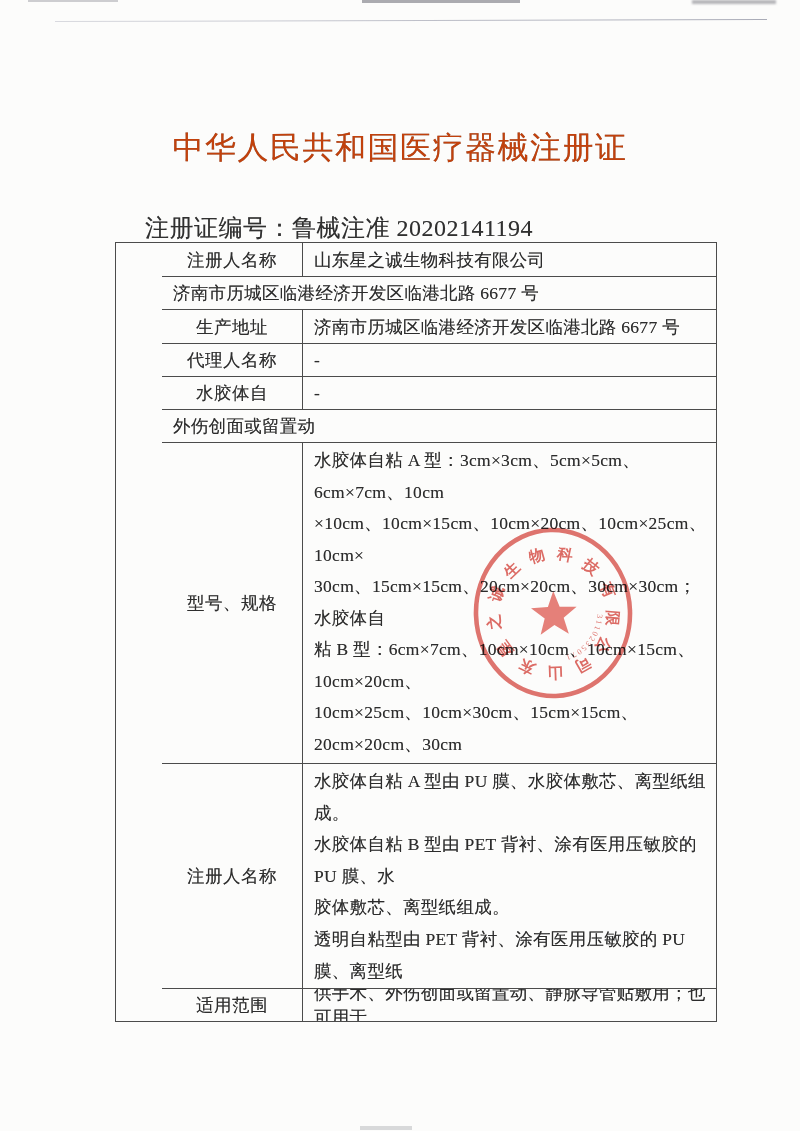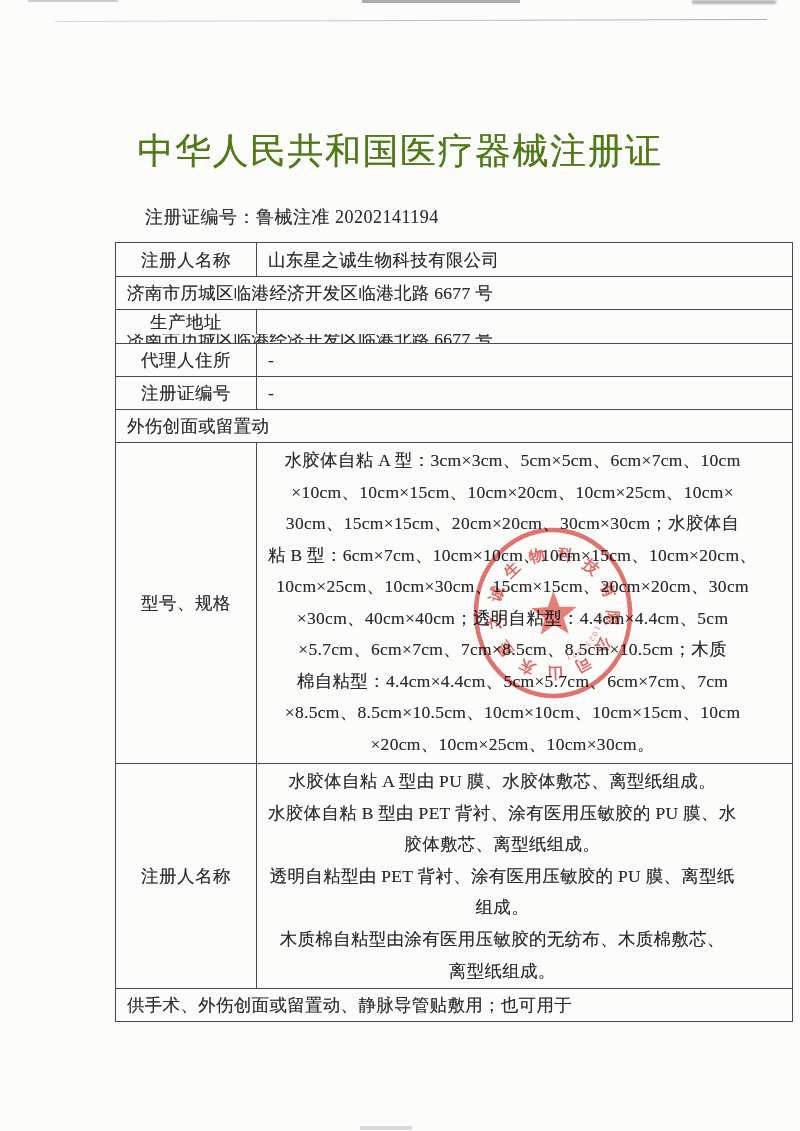--- a/index.html
+++ b/index.html
@@ -15,60 +15,60 @@
   #top-smudge-mid{left:362px;top:0;width:158px;height:3px;background:rgba(60,60,72,.42);filter:blur(.7px);}
   #top-smudge-right{left:692px;top:0;width:84px;height:4px;background:rgba(66,66,78,.38);filter:blur(.8px);}
   #scan-line{left:55px;top:20px;width:712px;height:1px;
     background:linear-gradient(to right,rgba(125,128,150,.28),rgba(100,104,128,.42) 55%,rgba(88,92,116,.5));
     transform:rotate(-.15deg);}
   #bottom-mark{left:360px;top:1126px;width:52px;height:4px;background:rgba(150,153,158,.35);}
 
   
   #doc-title{
     position:absolute;left:0;top:127px;width:800px;text-align:center;
-    font-size:36px;letter-spacing:1.5px;color:#4d7c0f;
+    font-size:31px;letter-spacing:1.5px;color:#c2410c;
     text-shadow:0 0 .6px rgba(50,50,50,.55);
   }
   #reg-line{
-    position:absolute;left:145px;top:205px;font-size:18px;color:#303030;
+    position:absolute;left:145px;top:212px;font-size:24px;color:#303030;
     letter-spacing:.5px;text-shadow:0 0 .5px rgba(50,50,50,.45);
   }
 
   
   #cert-table{
-    position:absolute;left:115px;top:242px;width:678px;
+    position:absolute;left:115px;top:242px;width:602px;
     border:1px solid #4b4b4b;box-sizing:border-box;
     background:transparent;
+    padding-left:46px;
   }
   .row{display:flex;box-sizing:border-box;border-bottom:1px solid #4b4b4b;}
   .row:last-child{border-bottom:none;}
   .row:nth-child(1){height:34px;}
   .row:nth-child(2){height:33px;}
-  .row:nth-child(3){height:34px;flex-direction:column;}
+  .row:nth-child(3){height:34px;}
   .row:nth-child(4){height:33px;}
   .row:nth-child(5){height:33px;}
   .row:nth-child(6){height:33px;}
   .row:nth-child(7){height:321px;}
   .row:nth-child(8){height:225px;}
   .row:nth-child(9){height:32px;}
   .label-cell{
     width:141px;box-sizing:border-box;border-right:1px solid #4b4b4b;
     display:flex;align-items:center;justify-content:center;
     font-size:17.5px;letter-spacing:.5px;color:#2e2e2e;
     text-shadow:0 0 .5px rgba(46,46,46,.5);
     flex-shrink:0;
   }
   .value-cell{
     flex:1;box-sizing:border-box;padding:0 6px 0 11px;
     font-size:17.5px;letter-spacing:.3px;color:#2c2c2c;
     display:flex;align-items:center;
     white-space:pre-line;
     text-shadow:0 0 .5px rgba(44,44,44,.5);
     overflow:hidden;
-    text-align:center;
   }
   .row:nth-child(7) .value-cell{
     align-items:flex-start;padding-top:2px;line-height:31.5px;
   }
   .row:nth-child(8) .value-cell{
     align-items:flex-start;padding-top:2px;line-height:31.6px;
   }
 
   
   #company-seal{
@@ -96,25 +96,25 @@
     <div class="value-cell">山东星之诚生物科技有限公司</div>
   </div>
   <div class="row">
     <div class="value-cell">济南市历城区临港经济开发区临港北路 6677 号</div>
   </div>
   <div class="row">
     <div class="label-cell">生产地址</div>
     <div class="value-cell">济南市历城区临港经济开发区临港北路 6677 号</div>
   </div>
   <div class="row">
-    <div class="label-cell">代理人住所</div>
+    <div class="label-cell">代理人名称</div>
     <div class="value-cell">-</div>
   </div>
   <div class="row">
-    <div class="label-cell">注册证编号</div>
+    <div class="label-cell">水胶体自</div>
     <div class="value-cell">-</div>
   </div>
   <div class="row">
     <div class="value-cell">外伤创面或留置动</div>
   </div>
   <div class="row">
     <div class="label-cell">型号、规格</div>
     <div class="value-cell">水胶体自粘 A 型：3cm×3cm、5cm×5cm、6cm×7cm、10cm
 ×10cm、10cm×15cm、10cm×20cm、10cm×25cm、10cm×
 30cm、15cm×15cm、20cm×20cm、30cm×30cm；水胶体自
@@ -130,20 +130,21 @@
     <div class="label-cell">注册人名称</div>
     <div class="value-cell">水胶体自粘 A 型由 PU 膜、水胶体敷芯、离型纸组成。
 水胶体自粘 B 型由 PET 背衬、涂有医用压敏胶的 PU 膜、水
 胶体敷芯、离型纸组成。
 透明自粘型由 PET 背衬、涂有医用压敏胶的 PU 膜、离型纸
 组成。
 木质棉自粘型由涂有医用压敏胶的无纺布、木质棉敷芯、
 离型纸组成。</div>
   </div>
   <div class="row">
+    <div class="label-cell">适用范围</div>
     <div class="value-cell">供手术、外伤创面或留置动、静脉导管贴敷用；也可用于</div>
   </div>
 </div>
 
 <svg id="company-seal" viewBox="0 0 170 182" xmlns="http://www.w3.org/2000/svg">
     <ellipse cx="85" cy="91" rx="77" ry="83" fill="none" stroke="#d6453d" stroke-width="4.6" opacity="0.8"></ellipse>
     <polygon points="86.0,69.0 91.9,84.9 108.8,85.6 95.5,96.1 100.1,112.4 86.0,103.0 71.9,112.4 76.5,96.1 63.2,85.6 80.1,84.9" fill="#e05a50" opacity="0.82"></polygon>
     <text x="85" y="149" font-size="15.5" font-weight="bold" fill="#d6453d" opacity="0.85" text-anchor="middle" dominant-baseline="middle" font-family="&quot;Liberation Serif&quot;, serif" transform="rotate(-180 85 149)">山</text>
     <text x="58.04605602146144" y="142.35644948788618" font-size="15.5" font-weight="bold" fill="#d6453d" opacity="0.85" text-anchor="middle" dominant-baseline="middle" font-family="&quot;Liberation Serif&quot;, serif" transform="rotate(-152.30769230769232 58.04605602146144 142.35644948788618)">东</text>
     <text x="37.26693577816793" y="123.94775531040703" font-size="15.5" font-weight="bold" fill="#d6453d" opacity="0.85" text-anchor="middle" dominant-baseline="middle" font-family="&quot;Liberation Serif&quot;, serif" transform="rotate(-124.61538461538461 37.26693577816793 123.94775531040703)">星</text>

